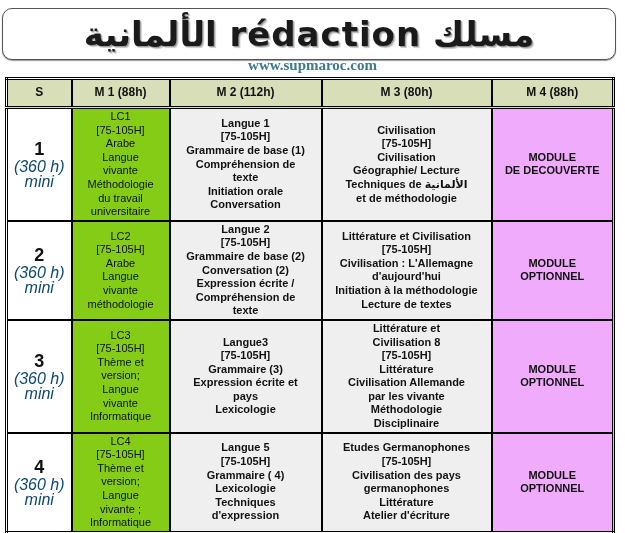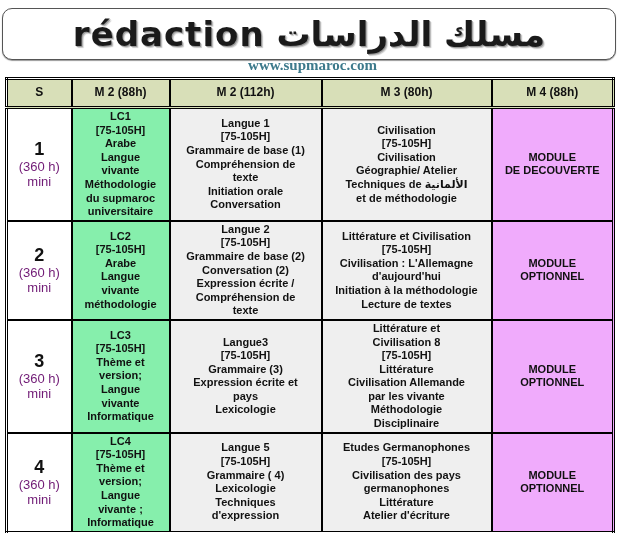--- a/index.html
+++ b/index.html
@@ -15,87 +15,87 @@
           font-family: "Liberation Serif", "DejaVu Serif", serif; font-weight: bold; font-size: 15px;
           color: #3d7a8c; }
   table.grid { position: absolute; left: 5px; top: 77px; width: 607px; border-collapse: collapse;
                border: 3px double #000; table-layout: fixed; }
   table.grid th, table.grid td { border: 2px solid #000; text-align: center; vertical-align: middle;
                font-size: 11px; line-height: 13.6px; padding: 1px 2px; }
   table.grid thead th { background: #d8dfb8; font-weight: bold; font-size: 12px; height: 24px;
                border-bottom: 3px double #000; }
   .s-cell { font-weight: normal; }
   .s-num { font-weight: bold; font-size: 18px; line-height: 19px; display: block; }
-  .s-hours, .s-mini { font-size: 13px; line-height: 15px; display: block; color: #701a75; }
-  .m1 { font-weight: bold; background: #86efac; }
+  .s-hours, .s-mini { font-size: 16px; line-height: 15px; display: block; color: #0c4a6e; font-style: italic; }
+  .m1 { font-weight: normal; background: #84cc16; }
   .m2, .m3 { font-weight: bold; background: #efefef; }
   .m4 { font-weight: bold; background: #f0abfc; font-size: 11.5px; }
   .line { display: block; }
   tr.r1 td { height: 108px; }
   tr.r2 td { height: 94px; }
   tr.r3 td { height: 107px; }
   tr.r4 td { height: 95px; }
   tbody tr + tr td { border-top: 3px double #000; }
 </style>
 </head>
 <body>
 
 <div class="banner">
-  <span class="banner-title">مسلك الدراسات rédaction</span>
+  <span class="banner-title">مسلك rédaction الألمانية</span>
 </div>
 <div class="site">www.supmaroc.com</div>
 
 <table class="grid">
   <colgroup>
     <col style="width:65px">
       <col style="width:98px">
       <col style="width:152px">
       <col style="width:170px">
       <col style="width:122px">
   </colgroup>
   <thead>
     <tr>
       <th>S</th>
-      <th>M 2 (88h)</th>
+      <th>M 1 (88h)</th>
       <th>M 2  (112h)</th>
       <th>M 3  (80h)</th>
       <th>M 4 (88h)</th>
     </tr>
   </thead>
   <tbody id="tbody">
       <tr class="r1">
         <td class="s-cell">
           <span class="s-num">1</span>
           <span class="s-hours">(360 h)</span>
           <span class="s-mini">mini</span>
         </td>
         <td class="m1">
           <span class="line">LC1</span>
           <span class="line">[75-105H]</span>
           <span class="line">Arabe</span>
           <span class="line">Langue</span>
           <span class="line">vivante</span>
           <span class="line">Méthodologie</span>
-          <span class="line">du supmaroc</span>
+          <span class="line">du travail</span>
           <span class="line">universitaire</span>
         </td>
         <td class="m2">
           <span class="line">Langue 1</span>
           <span class="line">[75-105H]</span>
           <span class="line">Grammaire de base (1)</span>
           <span class="line">Compréhension de</span>
           <span class="line">texte</span>
           <span class="line">Initiation orale</span>
           <span class="line">Conversation</span>
         </td>
         <td class="m3">
           <span class="line">Civilisation</span>
           <span class="line">[75-105H]</span>
           <span class="line">Civilisation</span>
-          <span class="line">Géographie/ Atelier</span>
+          <span class="line">Géographie/ Lecture</span>
           <span class="line">Techniques de الألمانية</span>
           <span class="line">et de méthodologie</span>
         </td>
         <td class="m4">
           <span class="line">MODULE</span>
           <span class="line">DE DECOUVERTE</span>
         </td>
       </tr>
       <tr class="r2">
         <td class="s-cell">

